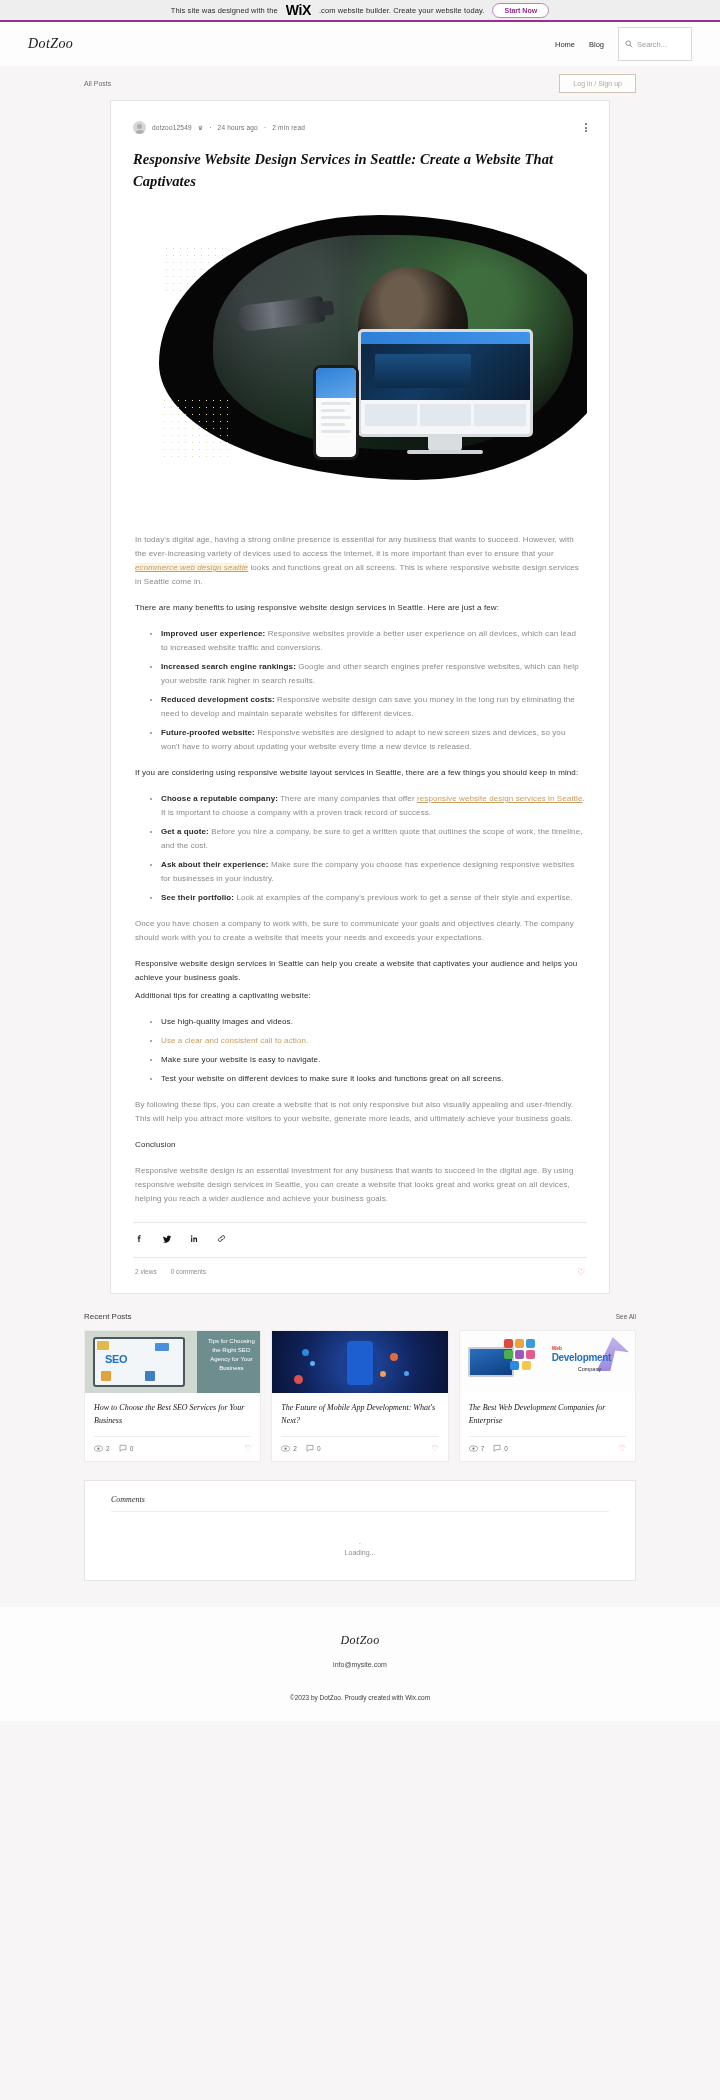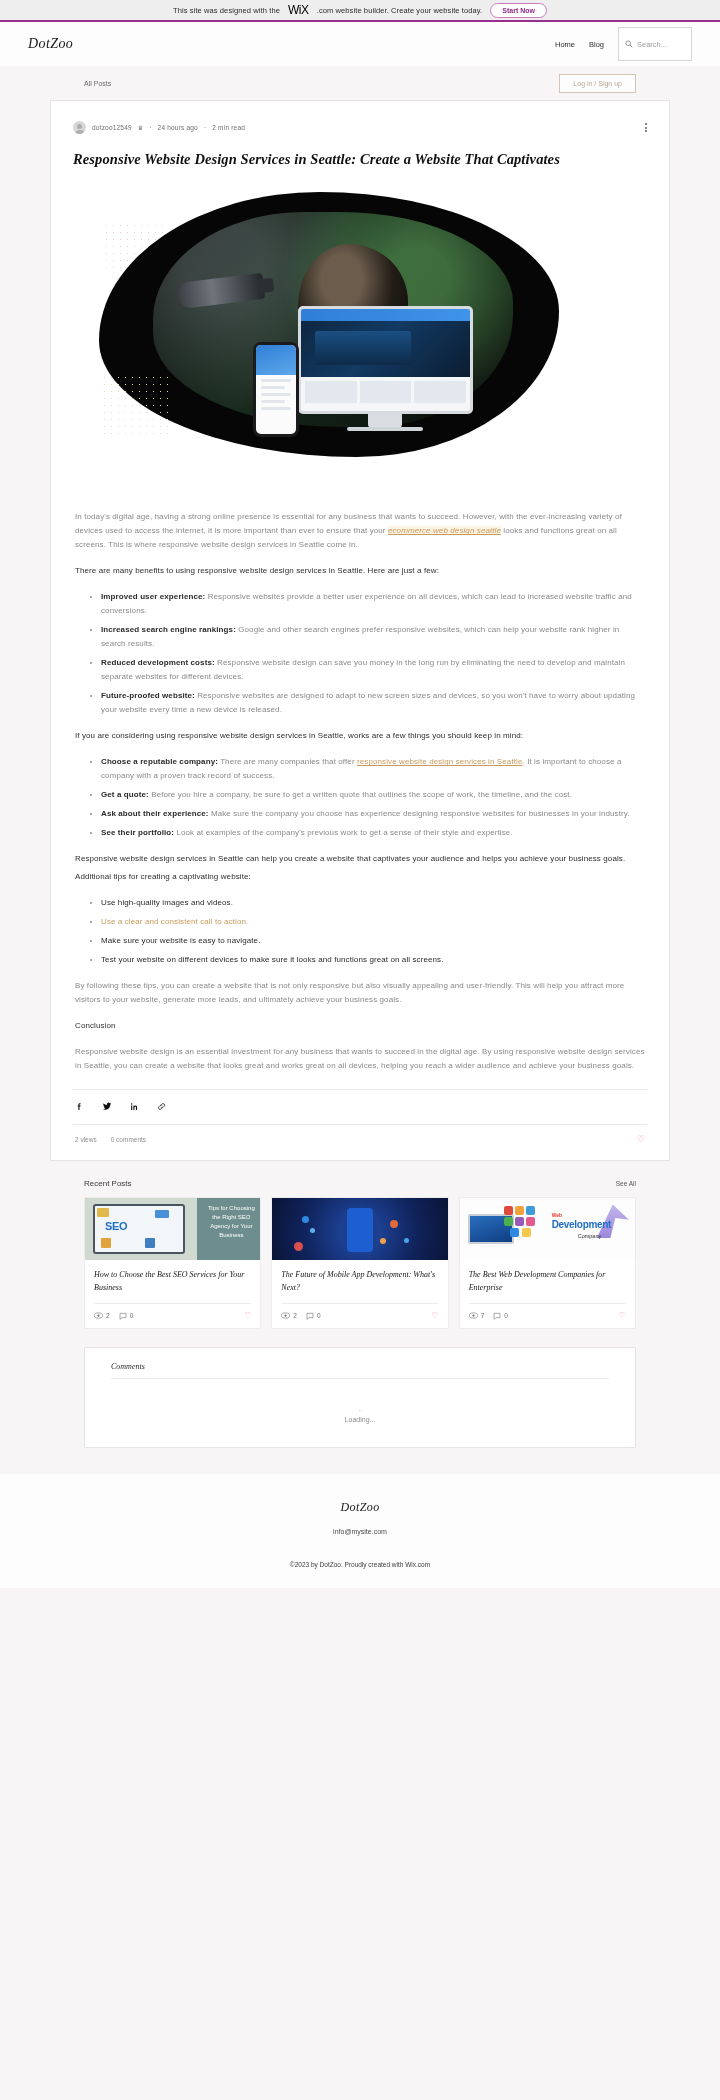--- a/index.html
+++ b/index.html
@@ -19,21 +19,21 @@
     align-items: center;
     justify-content: center;
     gap: 8px;
   }
   .wix-bar-text {
     font-size: 7.5px;
     color: #2b2b2b;
     letter-spacing: .1px;
     white-space: nowrap;
   }
-  .wix-logo { font-weight: 400; font-size: 12px; letter-spacing: -.4px; color:#000; }
+  .wix-logo { font-weight: 700; font-size: 14px; letter-spacing: -.4px; color:#000; }
   .wix-cta {
     border: 1px solid #c27fbb;
     border-radius: 11px;
     background: #fff;
     color: #8e2b85;
     font-size: 7px;
     font-weight: 700;
     padding: 3px 11px;
     cursor: pointer;
     white-space: nowrap;
@@ -83,21 +83,21 @@
     border: 1px solid #d3c4b4;
     background: #fdfdfd;
     color: #b9a894;
     font-size: 7px;
     padding: 5px 13px;
     cursor: pointer;
   }
 
   
   .post-card {
-    width: 620px;
+    width: 500px;
     margin: 0 auto;
     background: #fff;
     border: 1px solid #e6e4e4;
     padding: 20px 22px 16px 22px;
   }
   .post-meta { display: flex; align-items: center; gap: 6px; }
   .avatar {
     width: 13px; height: 13px; border-radius: 50%;
     background: #d7d7d7; position: relative; overflow: hidden; flex: 0 0 auto;
   }
@@ -426,29 +426,30 @@
 
     <p class="p dark">There are many benefits to using responsive website design services in Seattle. Here are just a few:</p>
 
     <ul class="bullets">
       <li><b>Improved user experience:</b><span> Responsive websites provide a better user experience on all devices, which can lead to increased website traffic and conversions.</span></li>
       <li><b>Increased search engine rankings:</b><span> Google and other search engines prefer responsive websites, which can help your website rank higher in search results.</span></li>
       <li><b>Reduced development costs:</b><span> Responsive website design can save you money in the long run by eliminating the need to develop and maintain separate websites for different devices.</span></li>
       <li><b>Future-proofed website:</b><span> Responsive websites are designed to adapt to new screen sizes and devices, so you won't have to worry about updating your website every time a new device is released.</span></li>
     </ul>
 
-    <p class="p dark">If you are considering using responsive website design services in Seattle, works are a few things you should keep in mind:</p>
+    <p class="p dark">If you are considering using responsive website layout services in Seattle, there are a few things you should keep in mind:</p>
 
     <ul class="bullets">
       <li><b>Choose a reputable company:</b><span> There are many companies that offer </span><a class="link-plain">responsive website design services in Seattle</a><span>. It is important to choose a company with a proven track record of success.</span></li>
       <li><b>Get a quote:</b><span> Before you hire a company, be sure to get a written quote that outlines the scope of work, the timeline, and the cost.</span></li>
       <li><b>Ask about their experience:</b><span> Make sure the company you choose has experience designing responsive websites for businesses in your industry.</span></li>
       <li><b>See their portfolio:</b><span> Look at examples of the company's previous work to get a sense of their style and expertise.</span></li>
     </ul>
 
+    <p class="p">Once you have chosen a company to work with, be sure to communicate your goals and objectives clearly. The company should work with you to create a website that meets your needs and exceeds your expectations.</p>
 
     <p class="p dark tight">Responsive website design services in Seattle can help you create a website that captivates your audience and helps you achieve your business goals.</p>
     <p class="p dark">Additional tips for creating a captivating website:</p>
 
     <ul class="bullets">
       <li><span style="color:#2b2b2b">Use high-quality images and videos.</span></li>
       <li><span class="link-soft">Use a clear and consistent call to action.</span></li>
       <li><span style="color:#2b2b2b">Make sure your website is easy to navigate.</span></li>
       <li><span style="color:#2b2b2b">Test your website on different devices to make sure it looks and functions great on all screens.</span></li>
     </ul>

